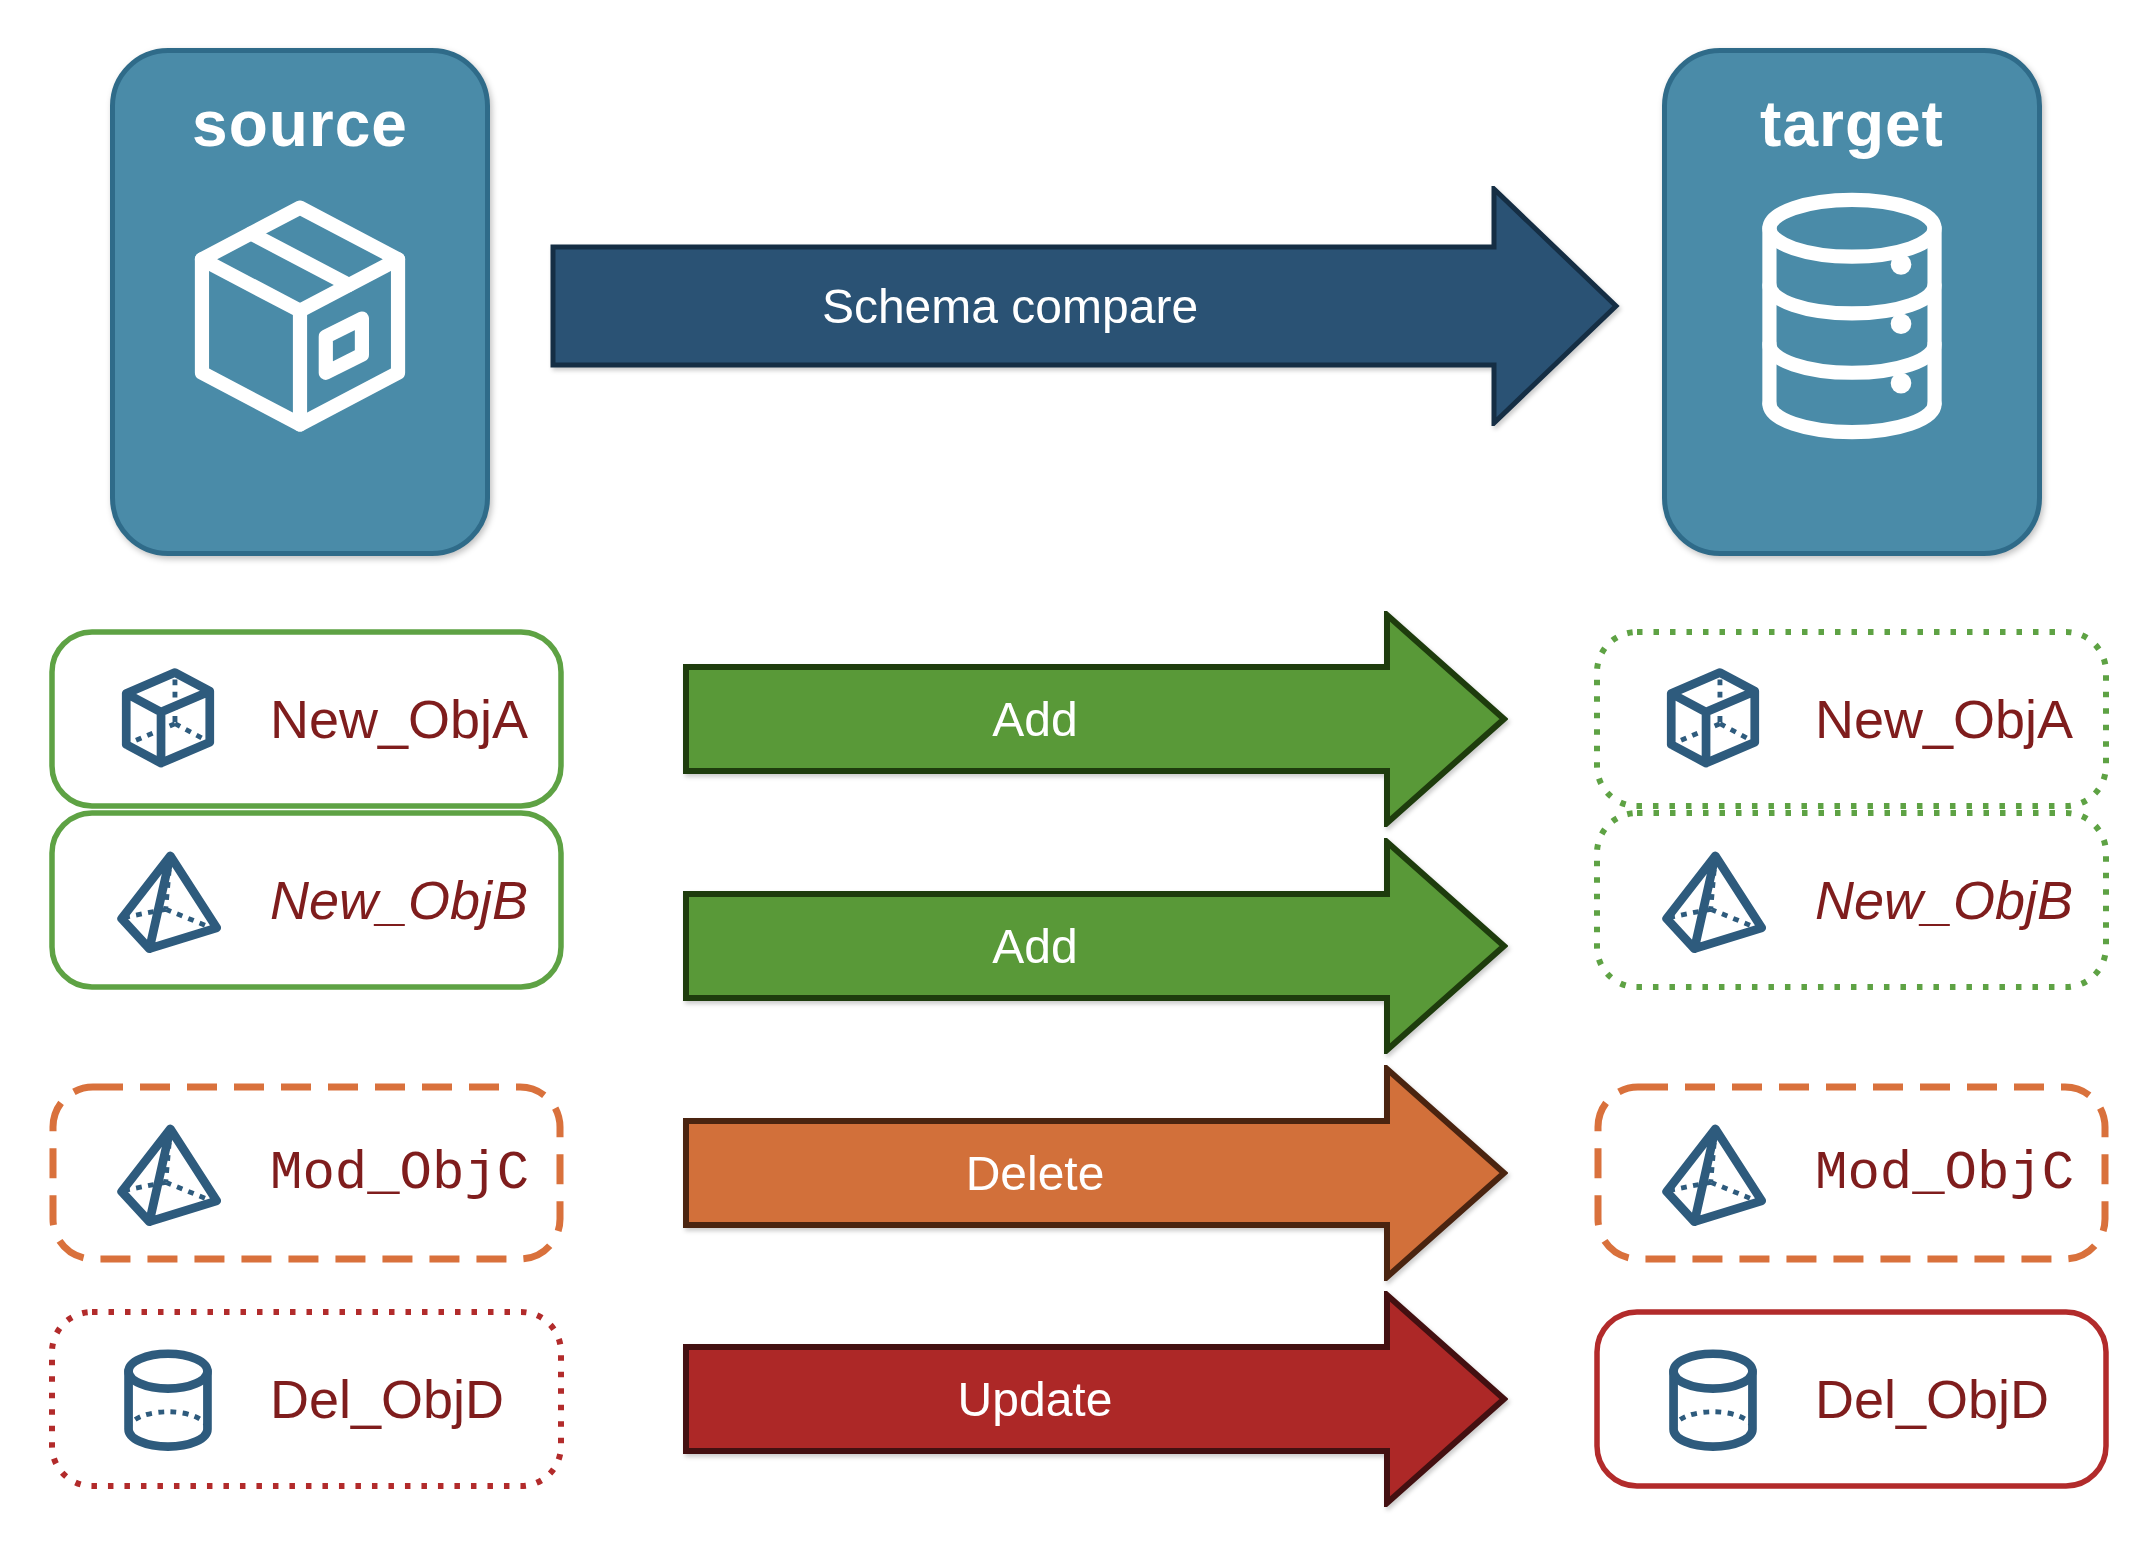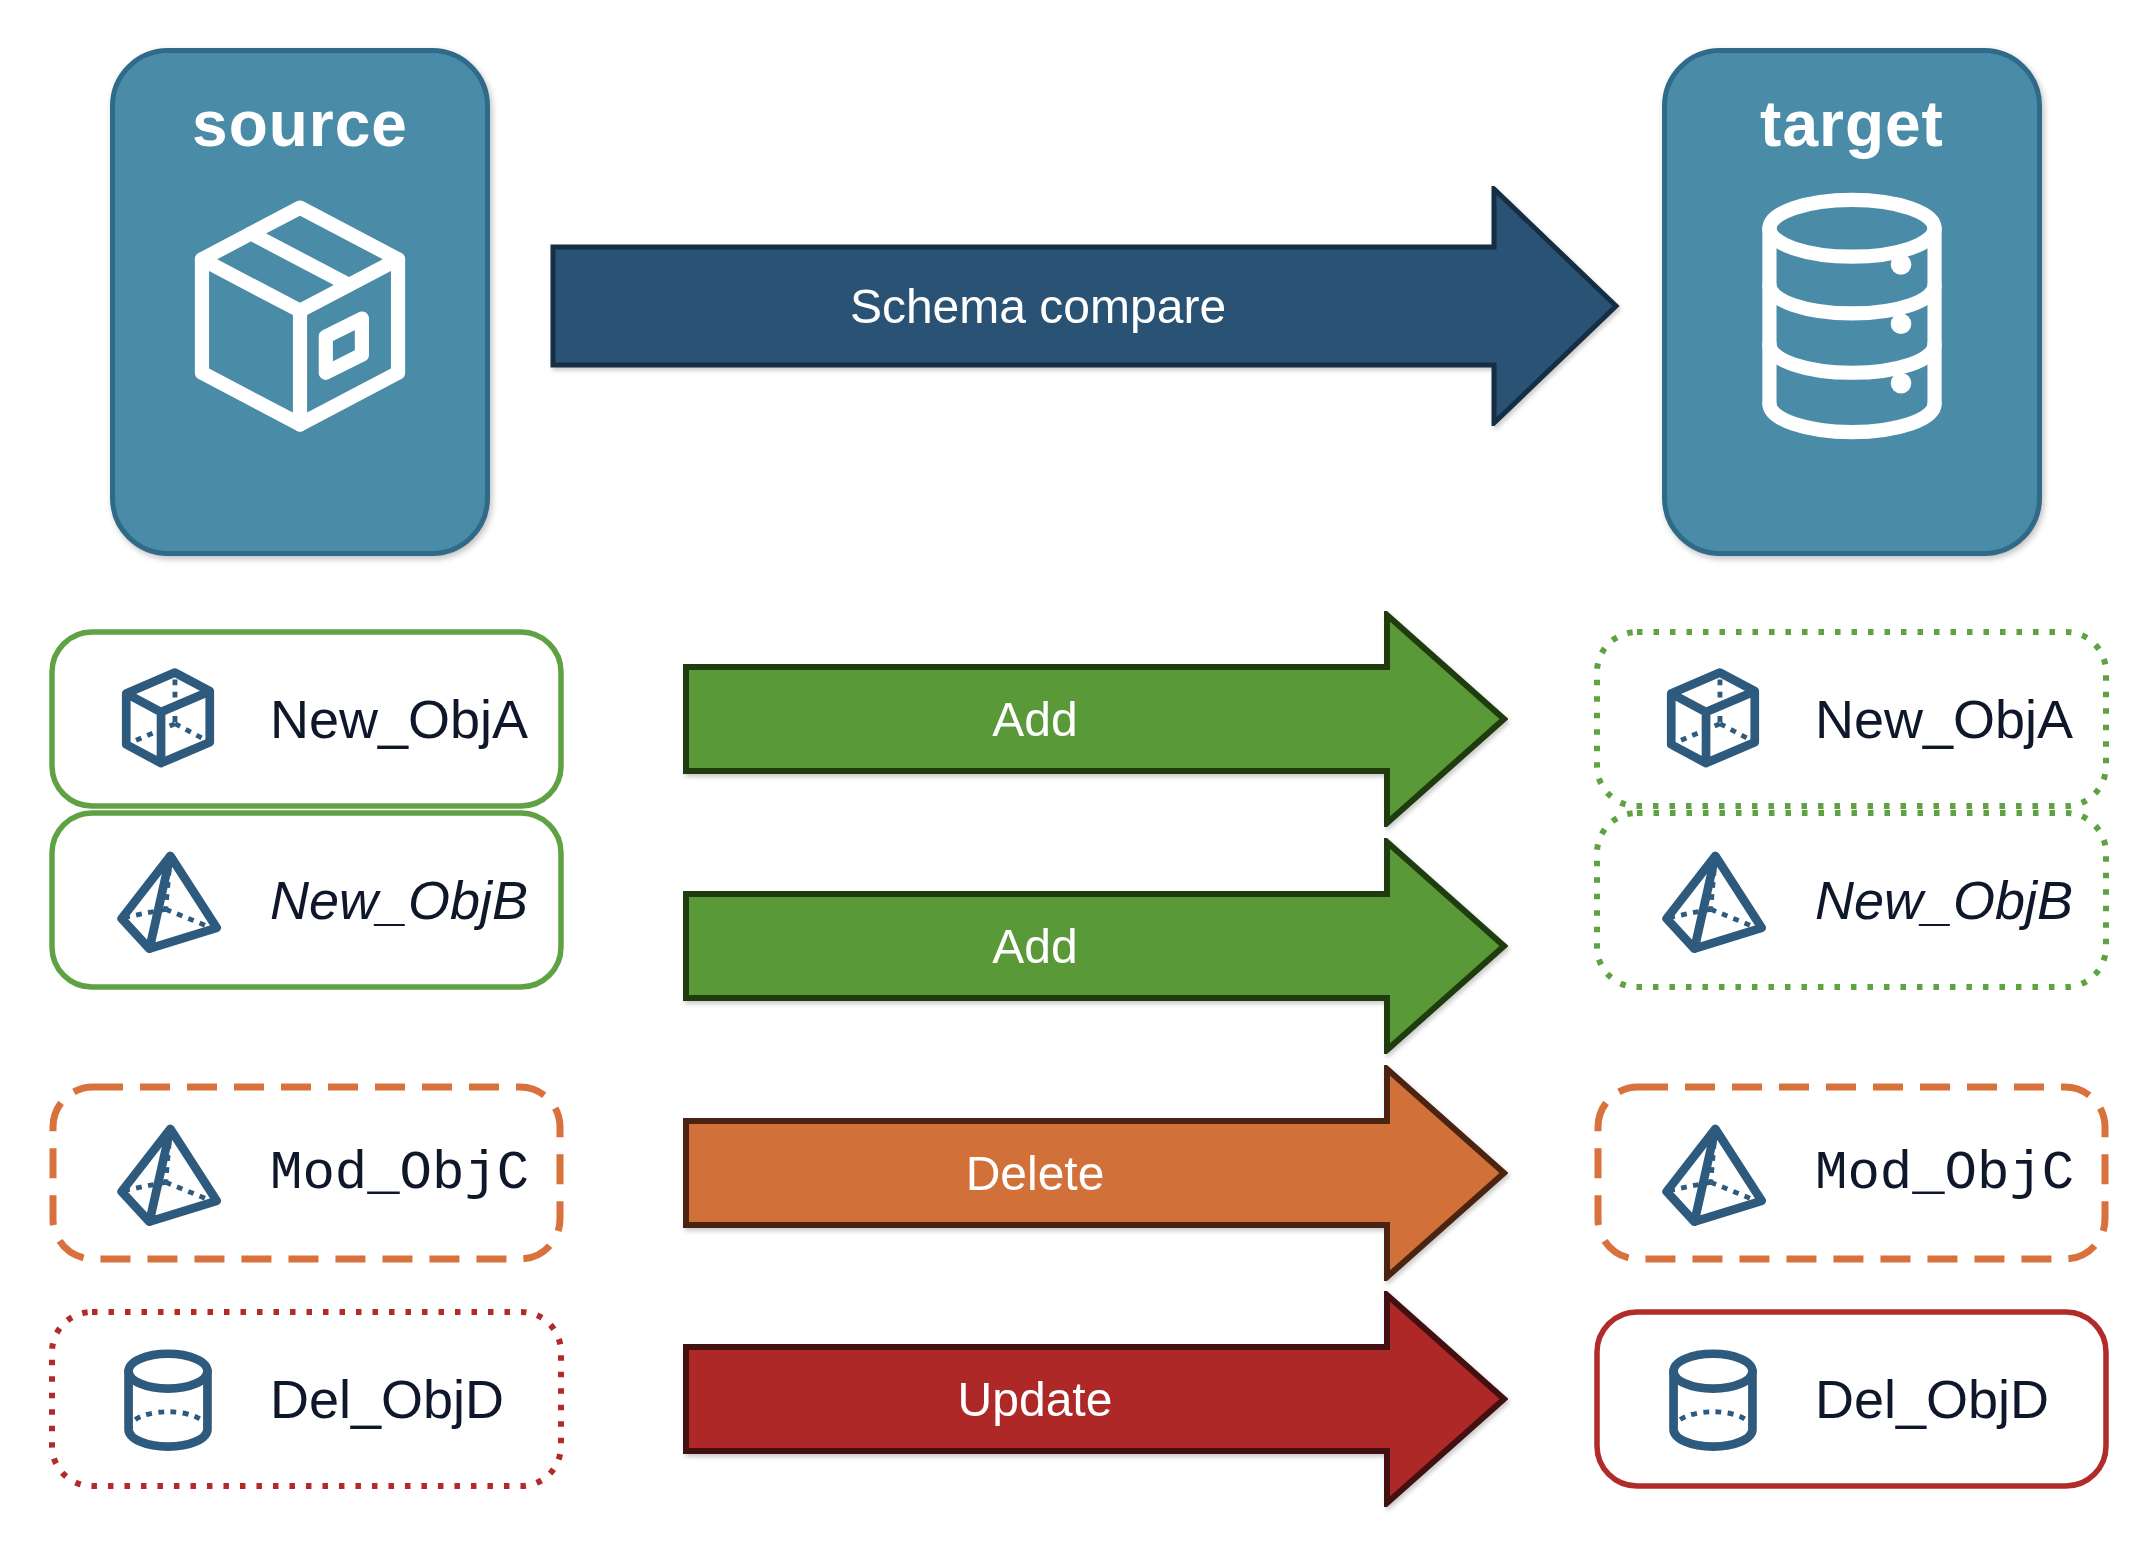--- a/index.html
+++ b/index.html
@@ -45,21 +45,21 @@
 
   
   .arrow-svg { position: absolute; filter: drop-shadow(2px 3px 2px rgba(0,0,0,0.2)); }
   .cmp-arrow { left: 550px; top: 186px; width: 1070px; height: 240px; }
   .row-arrow { left: 683px; width: 825px; height: 216px; }
   .arrow-label {
     position: absolute;
     display: flex; align-items: center; justify-content: center;
     color: #ffffff; font-size: 48px;
   }
-  .cmp-arrow-label { left: 566px; top: 247px; width: 944px; height: 118px; }
+  .cmp-arrow-label { left: 538px; top: 247px; width: 944px; height: 118px; }
   .row-arrow-label { left: 683px; width: 704px; height: 104px; }
 
   
   .card { position: absolute; width: 517px; height: 182px; }
   .colL { left: 48px; }
   .colR { left: 1593px; }
   .r0 { top: 628px; } .r1 { top: 809px; font-style: italic; } .r2 { top: 1082px; font-family: Liberation Mono, monospace; } .r3 { top: 1308px; }
   .a0 { top: 611px; } .a1 { top: 838px; } .a2 { top: 1065px; } .a3 { top: 1291px; }
   .l0 { top: 667px; } .l1 { top: 894px; } .l2 { top: 1121px; } .l3 { top: 1347px; }
   .card-border { position: absolute; left: 0; top: 0; width: 517px; height: 182px; }
@@ -73,21 +73,21 @@
   }
   .obj-icon { width: 116px; height: 116px; flex: 0 0 auto; }
   .obj-icon .ic-solid {
     fill: none; stroke: #2E5B7D; stroke-width: 7.5;
     stroke-linejoin: round; stroke-linecap: round;
   }
   .obj-icon .ic-dash {
     fill: none; stroke: #2E5B7D; stroke-width: 4.2;
     stroke-dasharray: 5 5.5; stroke-linecap: butt;
   }
-  .obj-label { margin-left: 44px; font-size: 54px; color: #0f172a; }
+  .obj-label { margin-left: 44px; font-size: 54px; color: #7f1d1d; }
 </style>
 </head>
 <body>
 
 <div class="stage">
 
   <div class="node source">
     <div class="node-label">source</div>
     <svg class="node-icon" viewBox="0 0 100 100">
       <path d="M50,8 L88,28 L50,48 L12,28 Z"></path>

